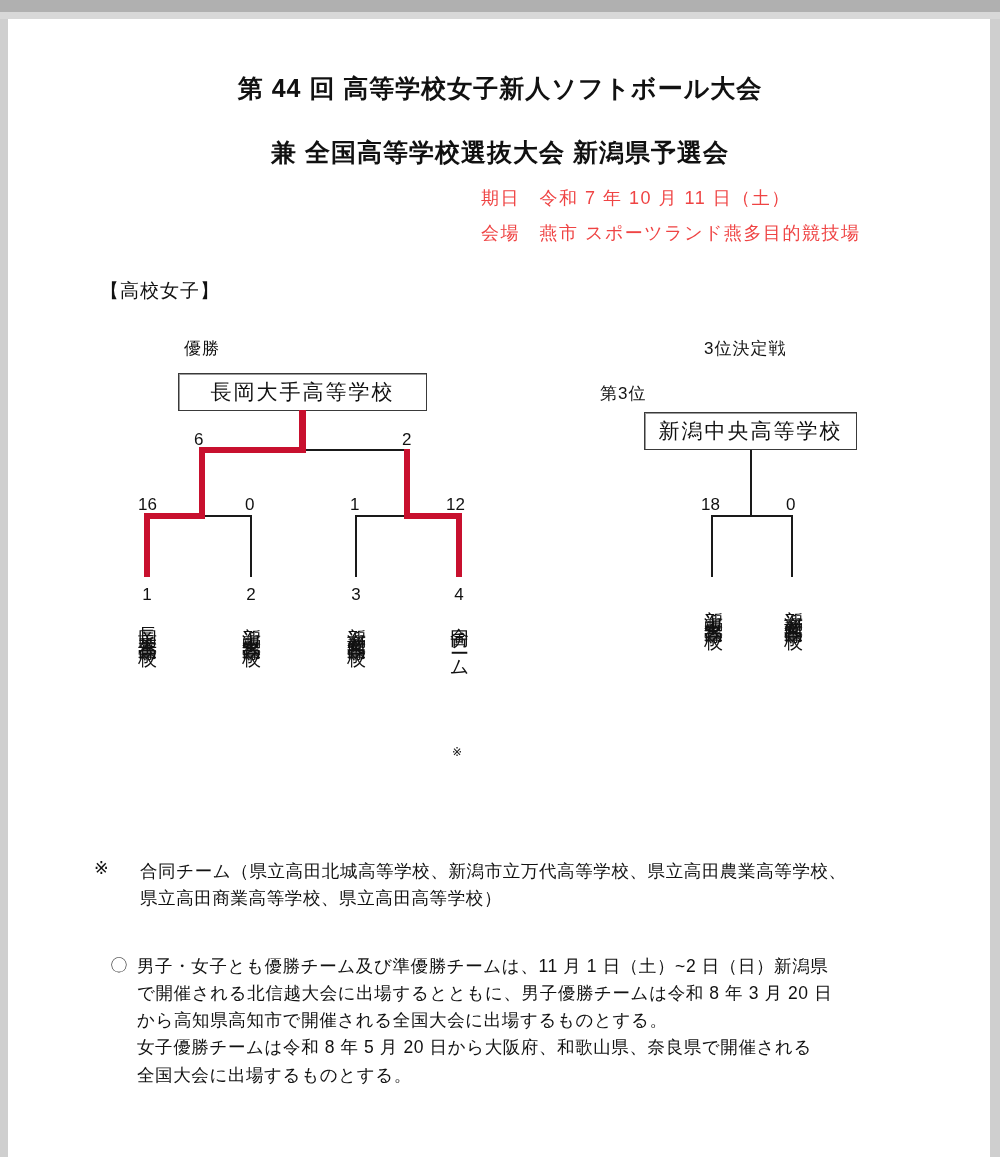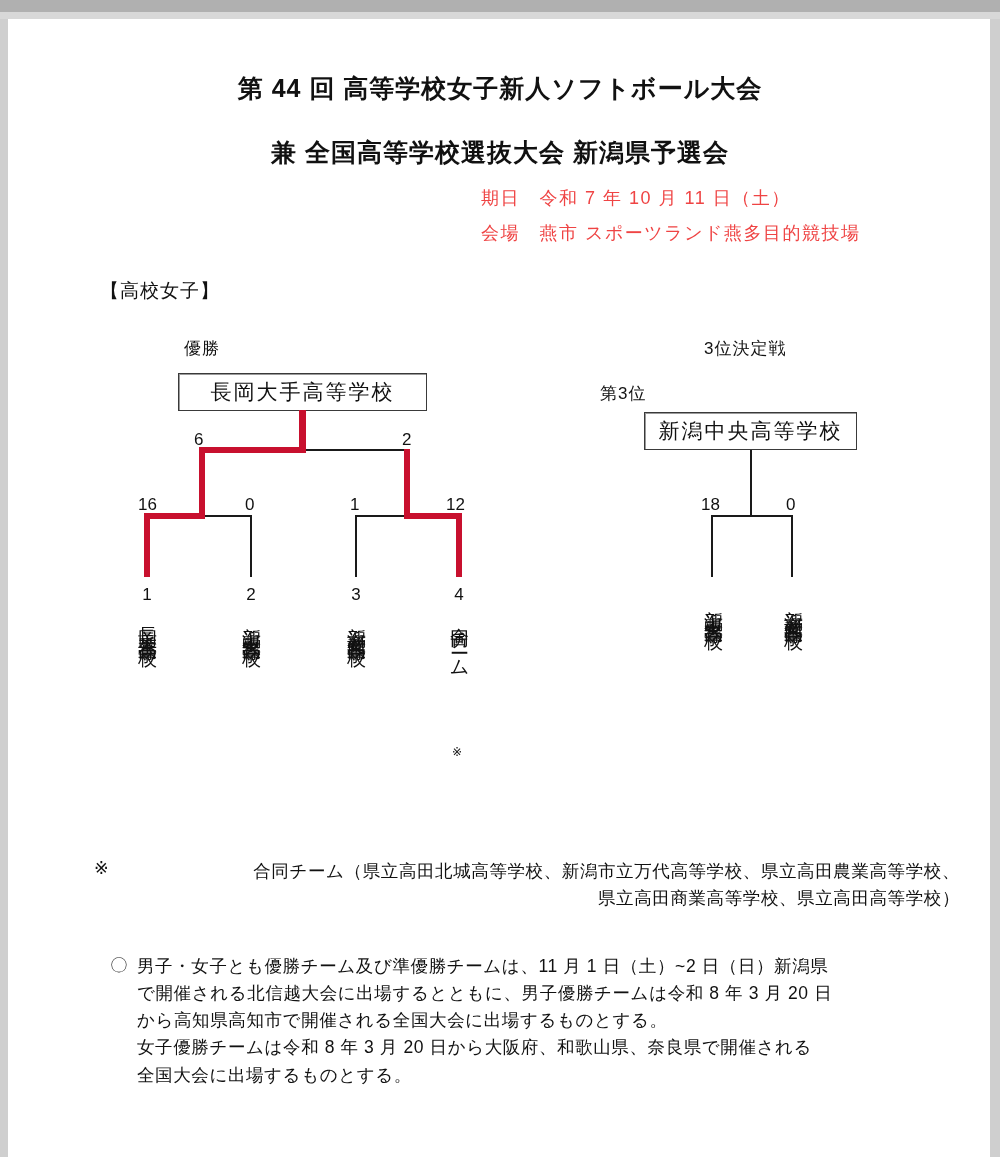--- a/index.html
+++ b/index.html
@@ -123,21 +123,21 @@
     color: #111;
     line-height: 1.55;
     letter-spacing: 0.6px;
   }
   .note-marker {
     position: absolute;
     font-size: 17.5px;
     color: #111;
   }
   #note-joint-marker { left: 94px; top: 846px; }
-  #note-joint-body   { left: 140px; top: 846px; width: 820px; text-align: right; }
+  #note-joint-body   { left: 140px; top: 846px; width: 820px; }
 
   #note-qualify-marker { left: 110px; top: 941px; }
   #note-qualify-body   { left: 137px; top: 941px; width: 820px; }
 </style>
 </head>
 <body>
 
 <div id="page">
 
   <div class="edge-left"></div>
@@ -216,17 +216,17 @@
   <div class="note" id="note-joint-body">
     <div>合同チーム（県立高田北城高等学校、新潟市立万代高等学校、県立高田農業高等学校、</div>
     <div>県立高田商業高等学校、県立高田高等学校）</div>
   </div>
 
   <div class="note-marker" id="note-qualify-marker">〇</div>
   <div class="note" id="note-qualify-body">
     <div>男子・女子とも優勝チーム及び準優勝チームは、11 月 1 日（土）~2 日（日）新潟県</div>
     <div>で開催される北信越大会に出場するとともに、男子優勝チームは令和 8 年 3 月 20 日</div>
     <div>から高知県高知市で開催される全国大会に出場するものとする。</div>
-    <div>女子優勝チームは令和 8 年 3 月 20 日から大阪府、和歌山県、奈良県で開催される</div>
+    <div>女子優勝チームは令和 8 年 5 月 20 日から大阪府、和歌山県、奈良県で開催される</div>
     <div>全国大会に出場するものとする。</div>
   </div>
 
 </div>
 
 </body></html>

